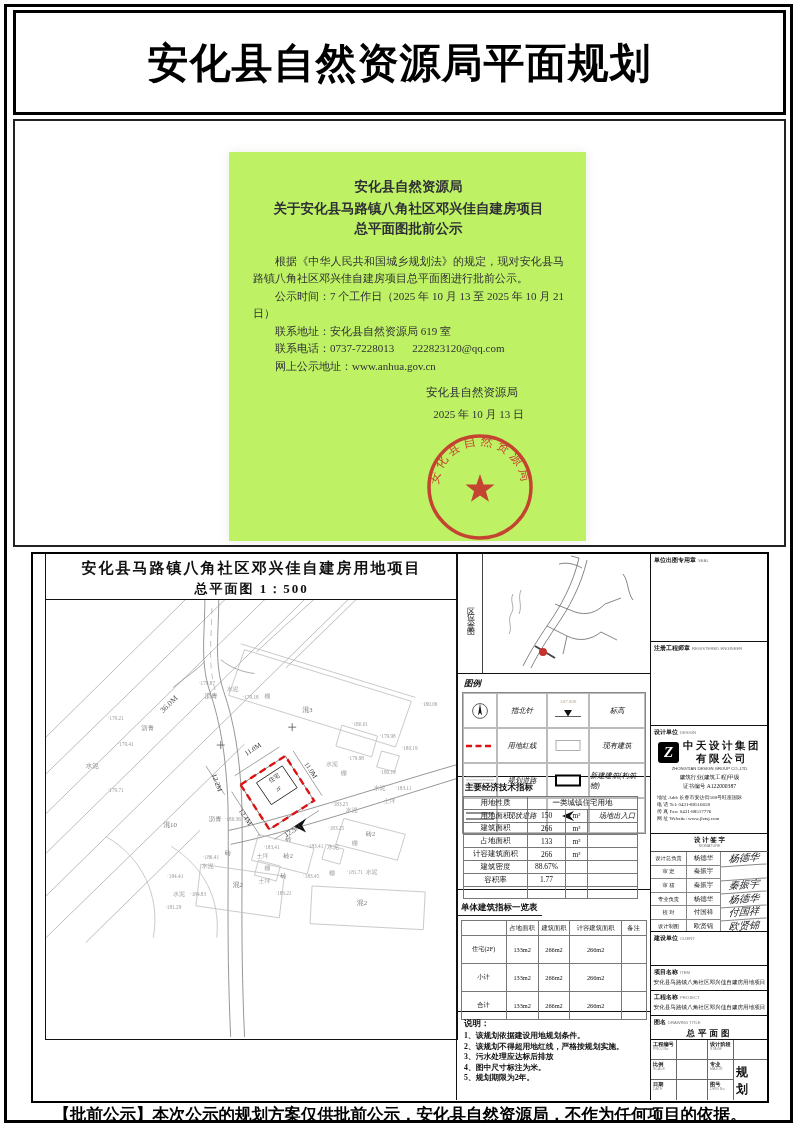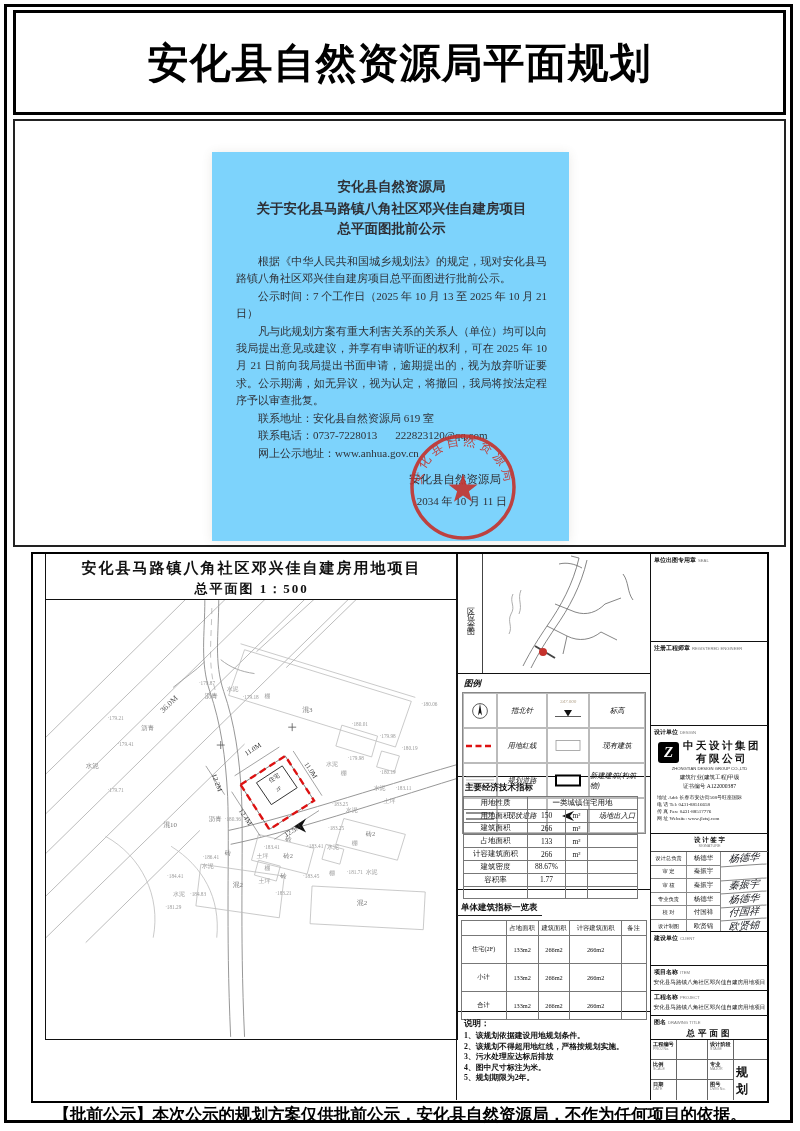--- a/index.html
+++ b/index.html
@@ -7,21 +7,21 @@
        font-family:"Liberation Sans",sans-serif;color:#111;overflow:hidden;}
   .abs{position:absolute;}
   
   #page-border{left:4px;top:4px;width:789px;height:1119px;border:3px solid #000;box-sizing:border-box;}
   
   #title-box{left:13px;top:10px;width:773px;height:105px;border:3px solid #000;box-sizing:border-box;
              display:flex;flex-direction:column;align-items:center;justify-content:center;}
   .title-line{font-size:41px;font-weight:700;line-height:48px;letter-spacing:1px;color:#000;}
   
   #scan-box{left:13px;top:119px;width:773px;height:428px;border:2px solid #222;box-sizing:border-box;background:#fff;}
-  #letter{position:absolute;left:197px;top:31px;width:357px;height:389px;background:#7dd3fc;
+  #letter{position:absolute;left:214px;top:31px;width:357px;height:389px;background:#bef264;
           box-shadow:0 1px 10px rgba(90,80,60,.12);font-family:"Liberation Serif",serif;color:#2f3036;
           padding:26px 22px 0 24px;box-sizing:border-box;}
   .lt-h1{text-align:center;font-size:13.5px;font-weight:700;margin:0 0 3px;}
   .lt-h2{text-align:center;font-size:13.5px;font-weight:700;width:272px;margin:0 auto 14px;line-height:20px;}
   .lt-p{font-size:11px;line-height:17.4px;text-align:justify;text-indent:2em;margin:0;}
   .lt-contact{font-size:11px;line-height:17.6px;margin:0;padding-left:2em;}
   .lt-email{margin-left:18px;}
   .lt-close-org{text-align:right;padding-right:46px;font-size:11.5px;margin:10px 0 0;position:relative;z-index:2;}
   .lt-close-date{text-align:right;padding-right:40px;font-size:11px;margin:7px 0 0;position:relative;z-index:2;}
   #stamp{position:absolute;left:192px;top:276px;width:118px;height:118px;z-index:3;opacity:.9;}
@@ -112,26 +112,25 @@
 <div class="abs" id="title-box">
   <div class="title-line">安化县自然资源局平面规划</div>
 </div>
 
 <div class="abs" id="scan-box">
   <div id="letter">
     <div class="lt-h1">安化县自然资源局</div>
     <div class="lt-h2">关于安化县马路镇八角社区邓兴佳自建房项目总平面图批前公示</div>
     <p class="lt-p">根据《中华人民共和国城乡规划法》的规定，现对安化县马路镇八角社区邓兴佳自建房项目总平面图进行批前公示。</p>
     <p class="lt-p">公示时间：7 个工作日（2025 年 10 月 13 至 2025 年 10 月 21 日）</p>
-    <p class="lt-p">凡与此规划方案有重大利害关系的关系人（单位）均可以向我局提出意见或建议，并享有申请听证的权利，可在 2025 年 10 月 21 日前向我局提出书面申请，逾期提出的，视为放弃听证要求。公示期满，如无异议，视为认定，将撤回，我局将按法定程序予以审查批复。</p>
     <p class="lt-contact">联系地址：安化县自然资源局 619 室</p>
     <p class="lt-contact"><span>联系电话：0737-7228013</span><span class="lt-email">222823120@qq.com</span></p>
     <p class="lt-contact">网上公示地址：www.anhua.gov.cn</p>
     <p class="lt-close-org">安化县自然资源局</p>
-    <p class="lt-close-date">2034 年 10 月 11 日</p>
+    <p class="lt-close-date">2025 年 10 月 13 日</p>
     <svg id="stamp" viewBox="0 0 118 118">
       <circle cx="59" cy="59" r="51" fill="none" stroke="#c5322c" stroke-width="3.5"></circle>
       <defs>
           <path id="arcpath" d="M17,59 A42,42 0 0 1 101,59"></path>
         </defs>
       <text font-size="12.5" fill="#c5322c" letter-spacing="3.5">
         <textPath href="#arcpath" startOffset="50%" text-anchor="middle">安化县自然资源局</textPath>
       </text>
       <path fill="#c5322c" d="M59,46 L62.6,56.4 L73.6,56.6 L64.9,63.3 L68,73.8 L59,67.5 L50,73.8 L53.1,63.3 L44.4,56.6 L55.4,56.4 Z"></path>
     </svg>

